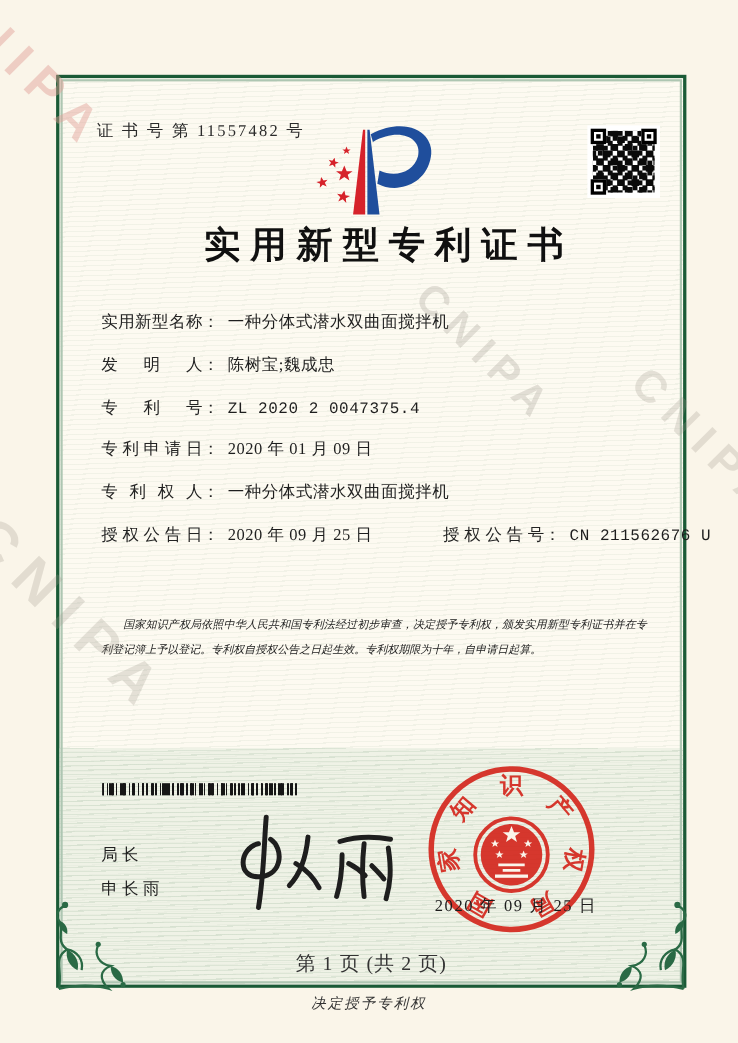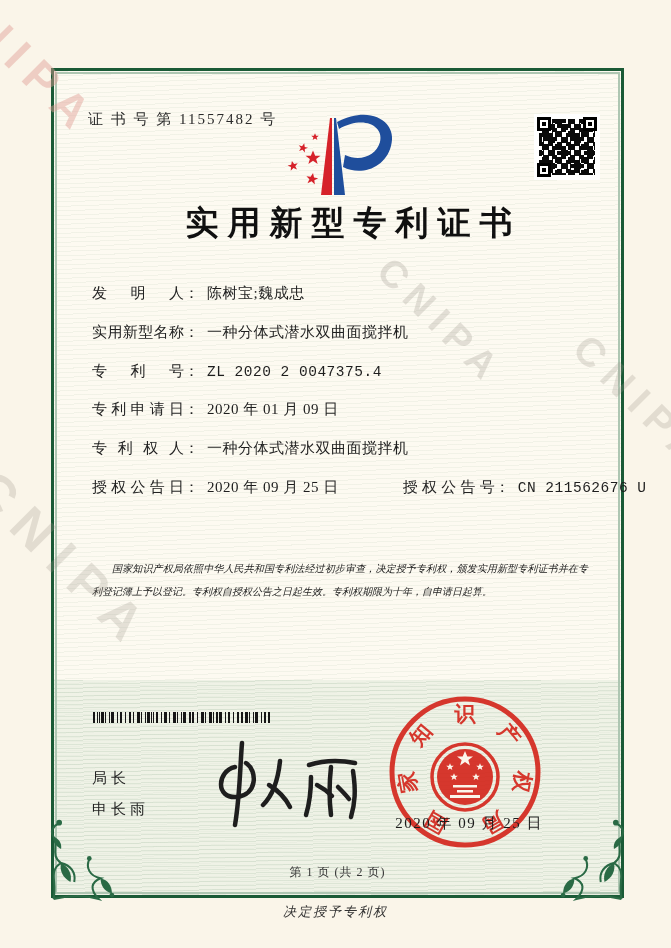--- a/index.html
+++ b/index.html
@@ -75,21 +75,21 @@
       repeating-linear-gradient(90deg,#161616 0 2px,transparent 2px 9px),
       repeating-linear-gradient(90deg,transparent 0 6px,#161616 6px 7.5px,transparent 7.5px 13px);
   }
   .issuer{position:absolute;left:38px;top:691px;font-family:"Liberation Sans","DejaVu Sans",sans-serif;
     font-size:15px;letter-spacing:4px;color:#1f1f1f;line-height:31px;}
   .signature{position:absolute;left:151px;top:666px;width:175px;height:95px;}
   .seal{position:absolute;left:332px;top:622px;width:158px;height:158px;opacity:0.92;z-index:2;}
   .seal-date{position:absolute;left:330px;top:743px;width:170px;text-align:center;
     font-size:15px;letter-spacing:1.5px;color:#1c1c1c;z-index:3;}
   .page-num{position:absolute;left:0;top:793px;width:100%;text-align:center;
-    font-size:12px;letter-spacing:1px;color:#333;}
+    font-size:18px;letter-spacing:1px;color:#333;}
   .corner{position:absolute;width:80px;height:92px;z-index:2;}
   .corner-left{left:-8px;bottom:-8px;}
   .corner-right{right:-8px;bottom:-8px;transform:scaleX(-1);}
   .footer-note{position:absolute;left:0;top:903px;width:100%;text-align:center;
     font-size:13px;font-style:italic;letter-spacing:2px;color:#333;z-index:2;}
 </style>
 </head>
 <body>
 
 <div class="wm wm-pink">CNIPA</div>
@@ -124,24 +124,24 @@
       <div class="qr-pattern"></div>
       <div class="qr-finder qr-tl"></div>
       <div class="qr-finder qr-tr"></div>
       <div class="qr-finder qr-bl"></div>
     </div>
 
     <div class="title">实用新型专利证书</div>
 
     <div class="fields">
       <div class="field-row">
+        <span class="f-label">实用新型名称</span><span class="f-colon">：</span><span class="f-value">一种分体式潜水双曲面搅拌机</span>
+      </div>
+      <div class="field-row">
         <span class="f-label">发明人</span><span class="f-colon">：</span><span class="f-value">陈树宝;魏成忠</span>
-      </div>
-      <div class="field-row">
-        <span class="f-label">实用新型名称</span><span class="f-colon">：</span><span class="f-value">一种分体式潜水双曲面搅拌机</span>
       </div>
       <div class="field-row">
         <span class="f-label">专利号</span><span class="f-colon">：</span><span class="f-value f-mono">ZL 2020 2 0047375.4</span>
       </div>
       <div class="field-row">
         <span class="f-label">专利申请日</span><span class="f-colon">：</span><span class="f-value">2020 年 01 月 09 日</span>
       </div>
       <div class="field-row">
         <span class="f-label">专利权人</span><span class="f-colon">：</span><span class="f-value">一种分体式潜水双曲面搅拌机</span>
       </div>

